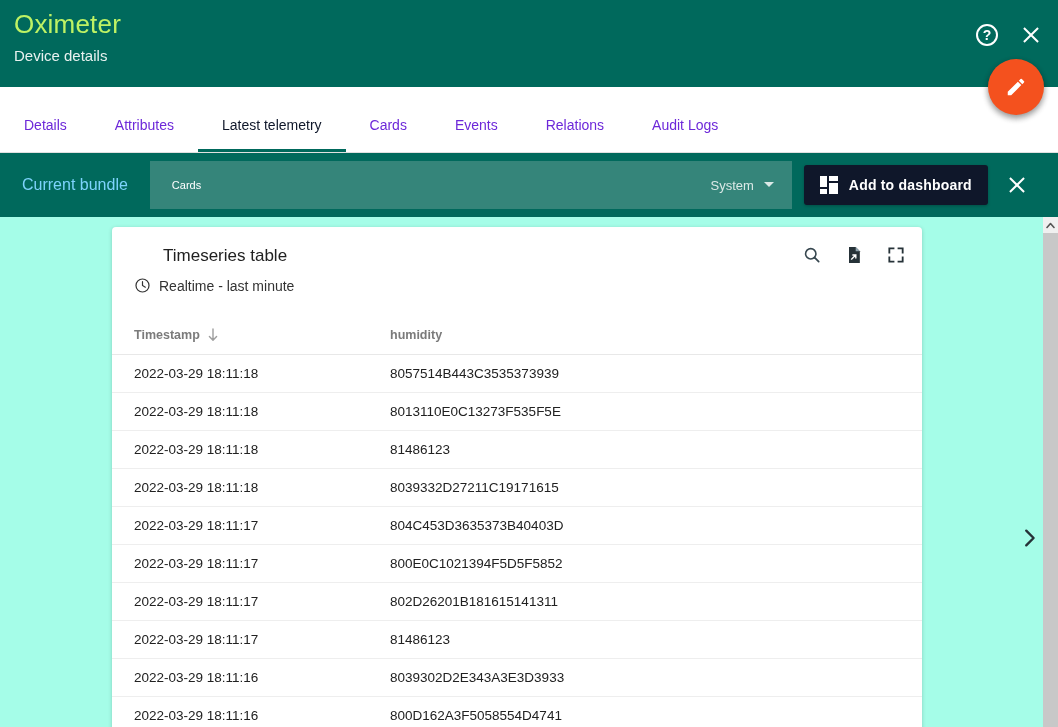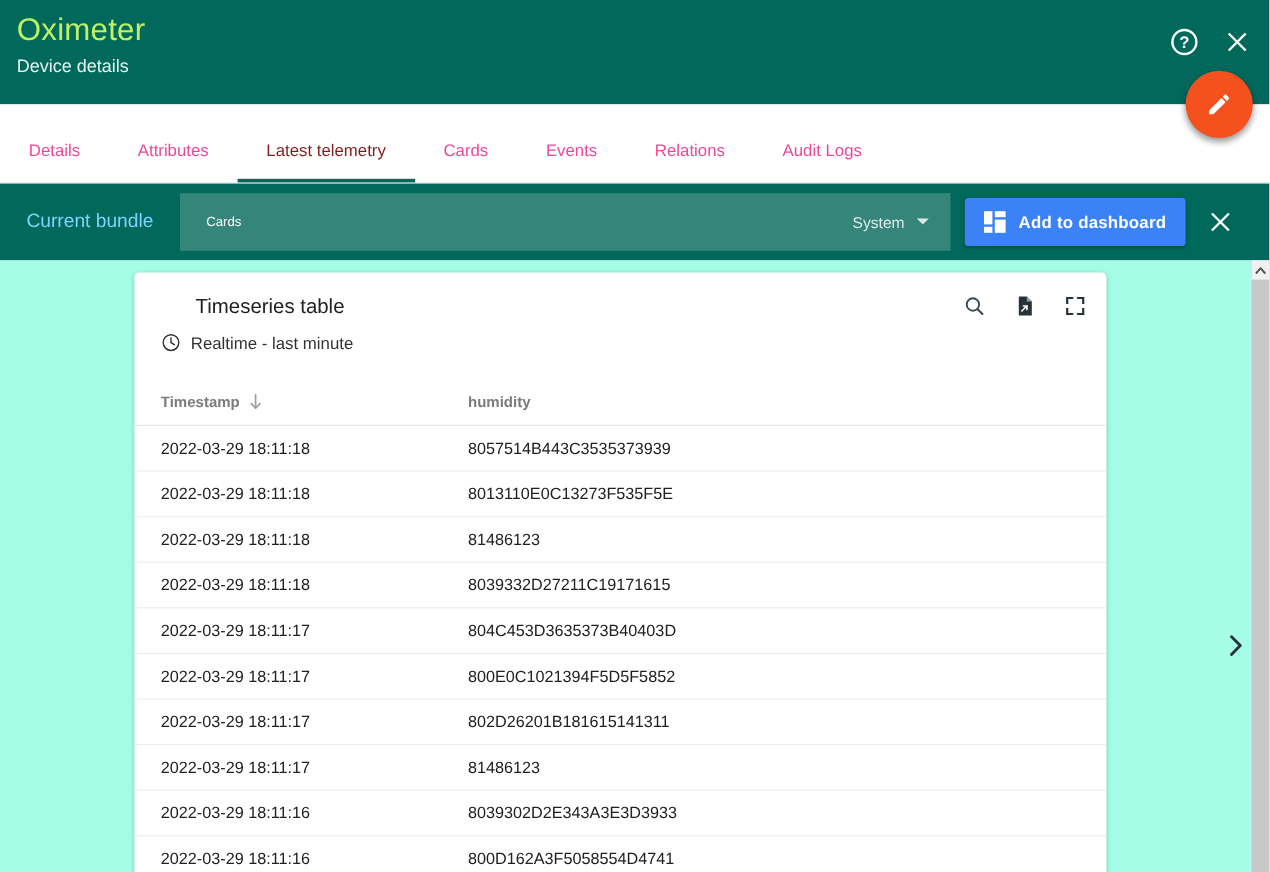--- a/index.html
+++ b/index.html
@@ -67,25 +67,25 @@
     width: 1058px; height: 66px;
     background: #ffffff;
     border-bottom: 1px solid #e0e0e0;
     display: flex; align-items: flex-end;
   }
   .tab {
     position: relative;
     height: 53px; line-height: 53px;
     padding: 0 24px;
     font-size: 14px; font-weight: 500;
-    color: #ec4899;
+    color: #6d28d9;
     cursor: pointer; white-space: nowrap;
     text-transform: none;
   }
-  .tab.active { color: #7f1d1d; }
+  .tab.active { color: #0f172a; }
   .tab.active::after {
     content: ""; position: absolute;
     left: 0; right: 0; bottom: 0;
     height: 3px; background: #00695c;
   }
 
   
   .bundle-bar {
     position: absolute; top: 153px; left: 0;
     width: 1058px; height: 64px;
@@ -113,21 +113,21 @@
   }
   .caret {
     position: absolute; right: 18px; top: 21px;
     width: 0; height: 0;
     border-left: 5px solid transparent;
     border-right: 5px solid transparent;
     border-top: 5px solid #dbe9e7;
   }
   .add-dash-btn {
     margin-left: 12px; height: 40px;
-    background: #3b82f6; color: #ffffff;
+    background: #0f172a; color: #ffffff;
     border: none; border-radius: 3px;
     padding: 16px 16px;
     display: flex; align-items: center; gap: 11px;
     font-size: 14px; font-weight: 600; letter-spacing: .2px;
     cursor: pointer;
     box-shadow: 0 1px 3px rgba(0,0,0,.25);
     font-family: "Liberation Sans", sans-serif;
     justify-content: center;
   }
   .dash-glyph {

